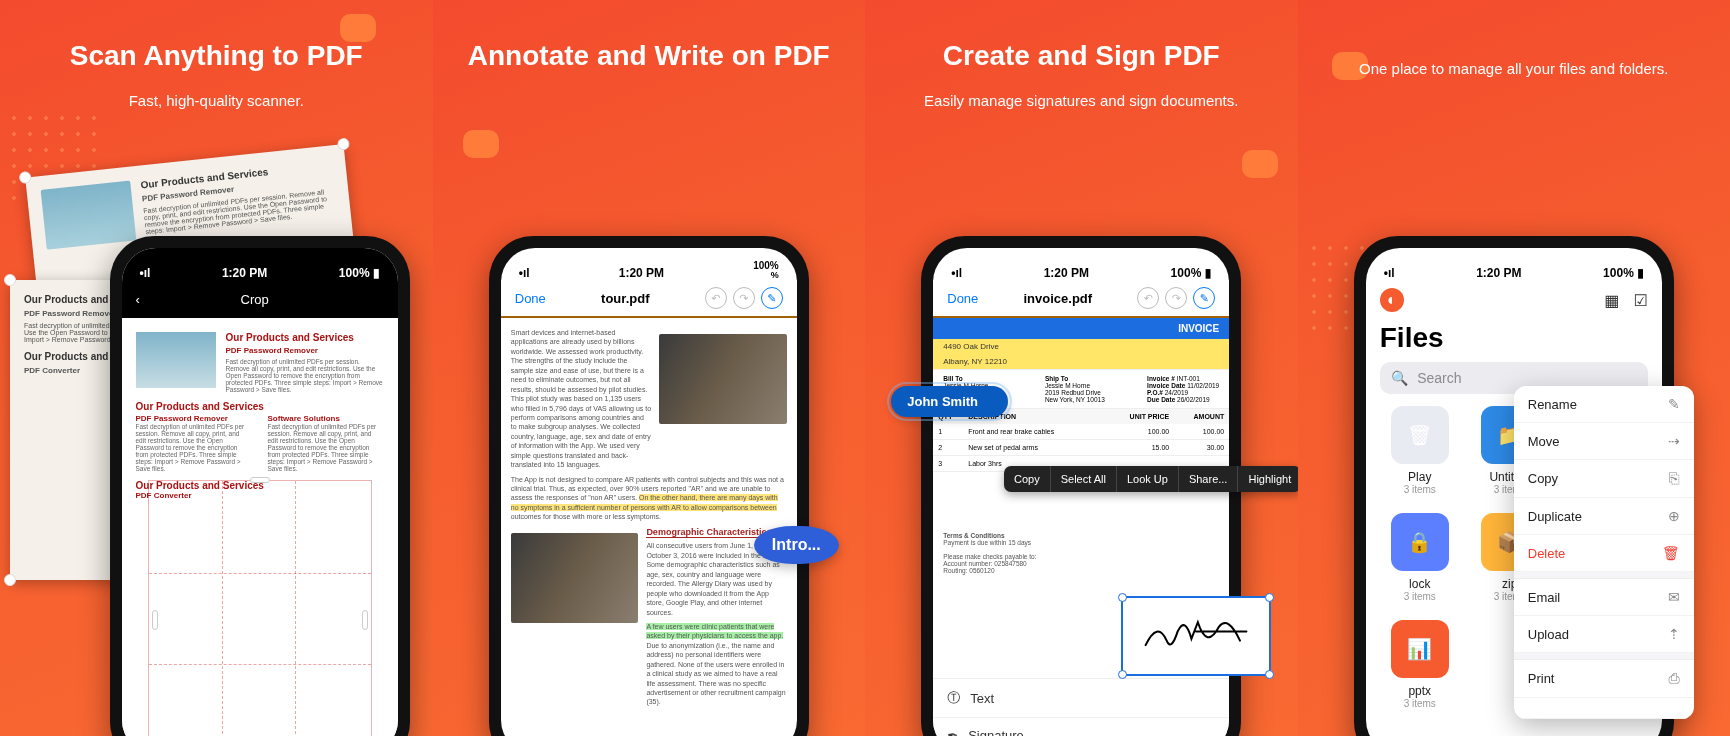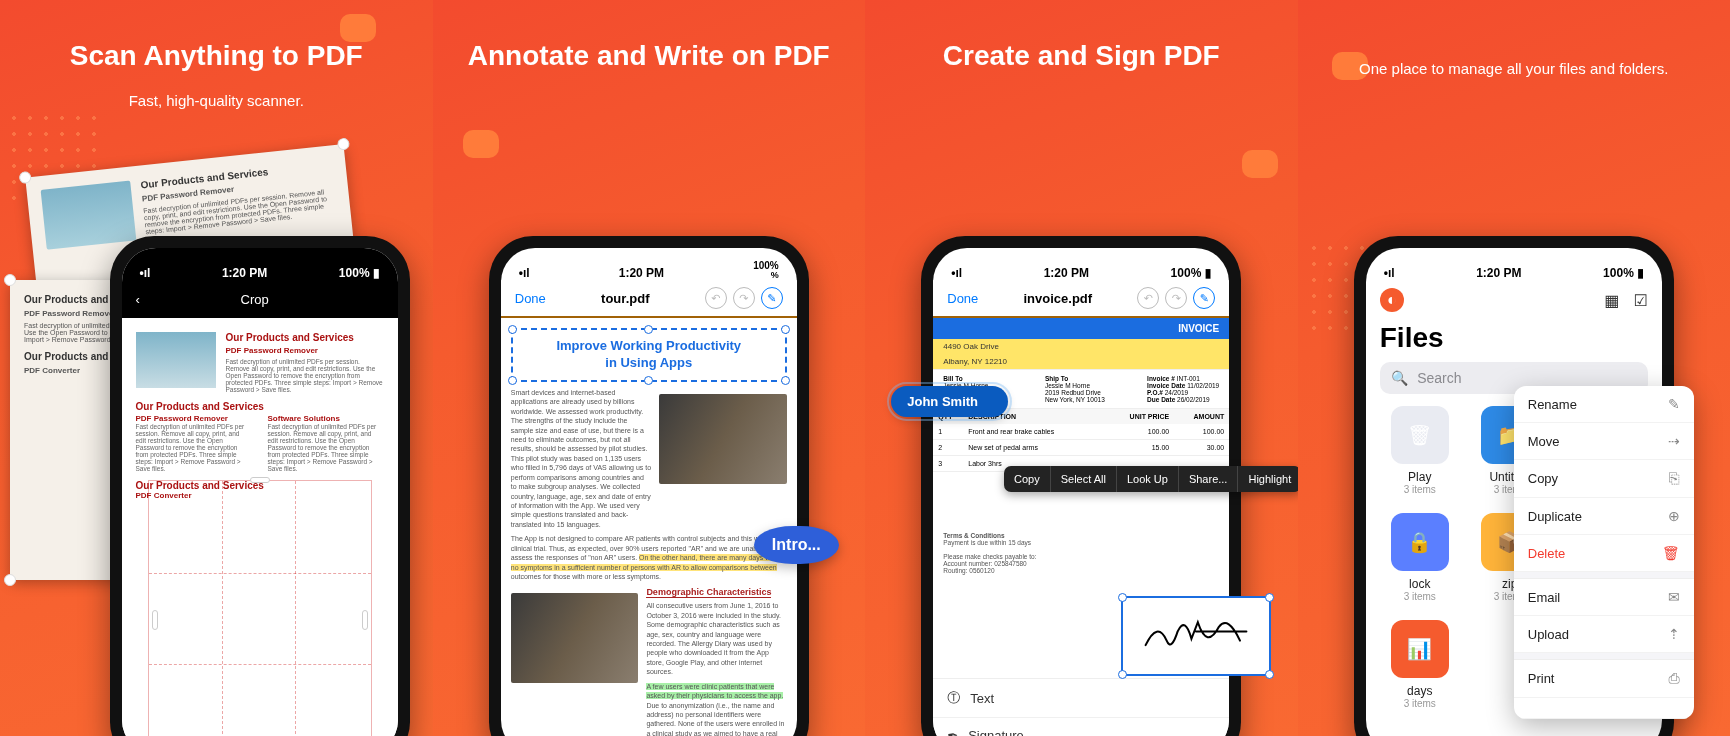--- a/index.html
+++ b/index.html
@@ -178,30 +178,20 @@
       <div class="nav-bar">
         <span class="nav-left">Done</span>
         <span class="nav-center">tour.pdf</span>
         <span class="nav-right">
           <span class="circ-btn">↶</span>
           <span class="circ-btn">↷</span>
           <span class="circ-btn active">✎</span>
         </span>
       </div>
       <div class="doc-body">
-        <div class="highlight-box">
-          <div>Improve Working Productivity</div>
-            <div>in Using Apps</div>
-          <div class="hb-h" style="top:-5px;left:-5px"></div>
-            <div class="hb-h" style="top:-5px;right:-5px"></div>
-          <div class="hb-h" style="bottom:-5px;left:-5px"></div>
-            <div class="hb-h" style="bottom:-5px;right:-5px"></div>
-          <div class="hb-h" style="top:-5px;left:50%;margin-left:-5px"></div>
-            <div class="hb-h" style="bottom:-5px;left:50%;margin-left:-5px"></div>
-        </div>
         <div style="display:flex;gap:8px">
           <div style="flex:1.1">
               <div class="para">Smart devices and internet-based applications are already used by billions worldwide. We assessed work productivity. The strengths of the study include the sample size and ease of use, but there is a need to eliminate outcomes, but not all results, should be assessed by pilot studies. This pilot study was based on 1,135 users who filled in 5,796 days of VAS allowing us to perform comparisons among countries and to make subgroup analyses. We collected country, language, age, sex and date of entry of information with the App. We used very simple questions translated and back-translated into 15 languages.</div>
             </div>
           <div style="flex:1">
               <div class="office-img"></div>
             </div>
         </div>
         <div class="para"><span>The App is not designed to compare AR patients with control subjects and this was not a clinical trial. Thus, as expected, over 90% users reported "AR" and we are unable to assess the responses of "non AR" users. </span><span class="hl-y">On the other hand, there are many days with no symptoms in a sufficient number of persons with AR to allow comparisons between</span><span> outcomes for those with more or less symptoms.</span></div>
         <div style="display:flex;gap:8px">
@@ -218,20 +208,21 @@
         </div>
       </div>
     </div>
     <div class="bubble">Intro...</div>
   </div>
 </div>
 
 <div class="panel">
   <div class="deco-sq" style="top:150px;right:20px"></div>
   <div class="title">Create and Sign PDF</div>
+  <div class="subtitle">Easily manage signatures and sign documents.</div>
   <div class="phone">
     <div class="badge-name">John Smith</div>
     <div class="tooltip-bar">
       <span>Copy</span>
       <span>Select All</span>
       <span>Look Up</span>
       <span>Share...</span>
       <span>Highlight</span>
     </div>
     <div class="sig-box">
@@ -420,19 +411,19 @@
             <div class="fm-name">zip</div>
             <div class="fm-sub">3 items</div>
           </div>
           <div class="fm-item">
             <div class="fm-icon" style="background:#ff4aa5">🎵</div>
             <div class="fm-name">music</div>
             <div class="fm-sub">3 items</div>
           </div>
           <div class="fm-item">
             <div class="fm-icon" style="background:#f55b2e">📊</div>
-            <div class="fm-name">days</div>
+            <div class="fm-name">pptx</div>
             <div class="fm-sub">3 items</div>
           </div>
         </div>
     </div>
   </div>
 </div>
 
 </body></html>

